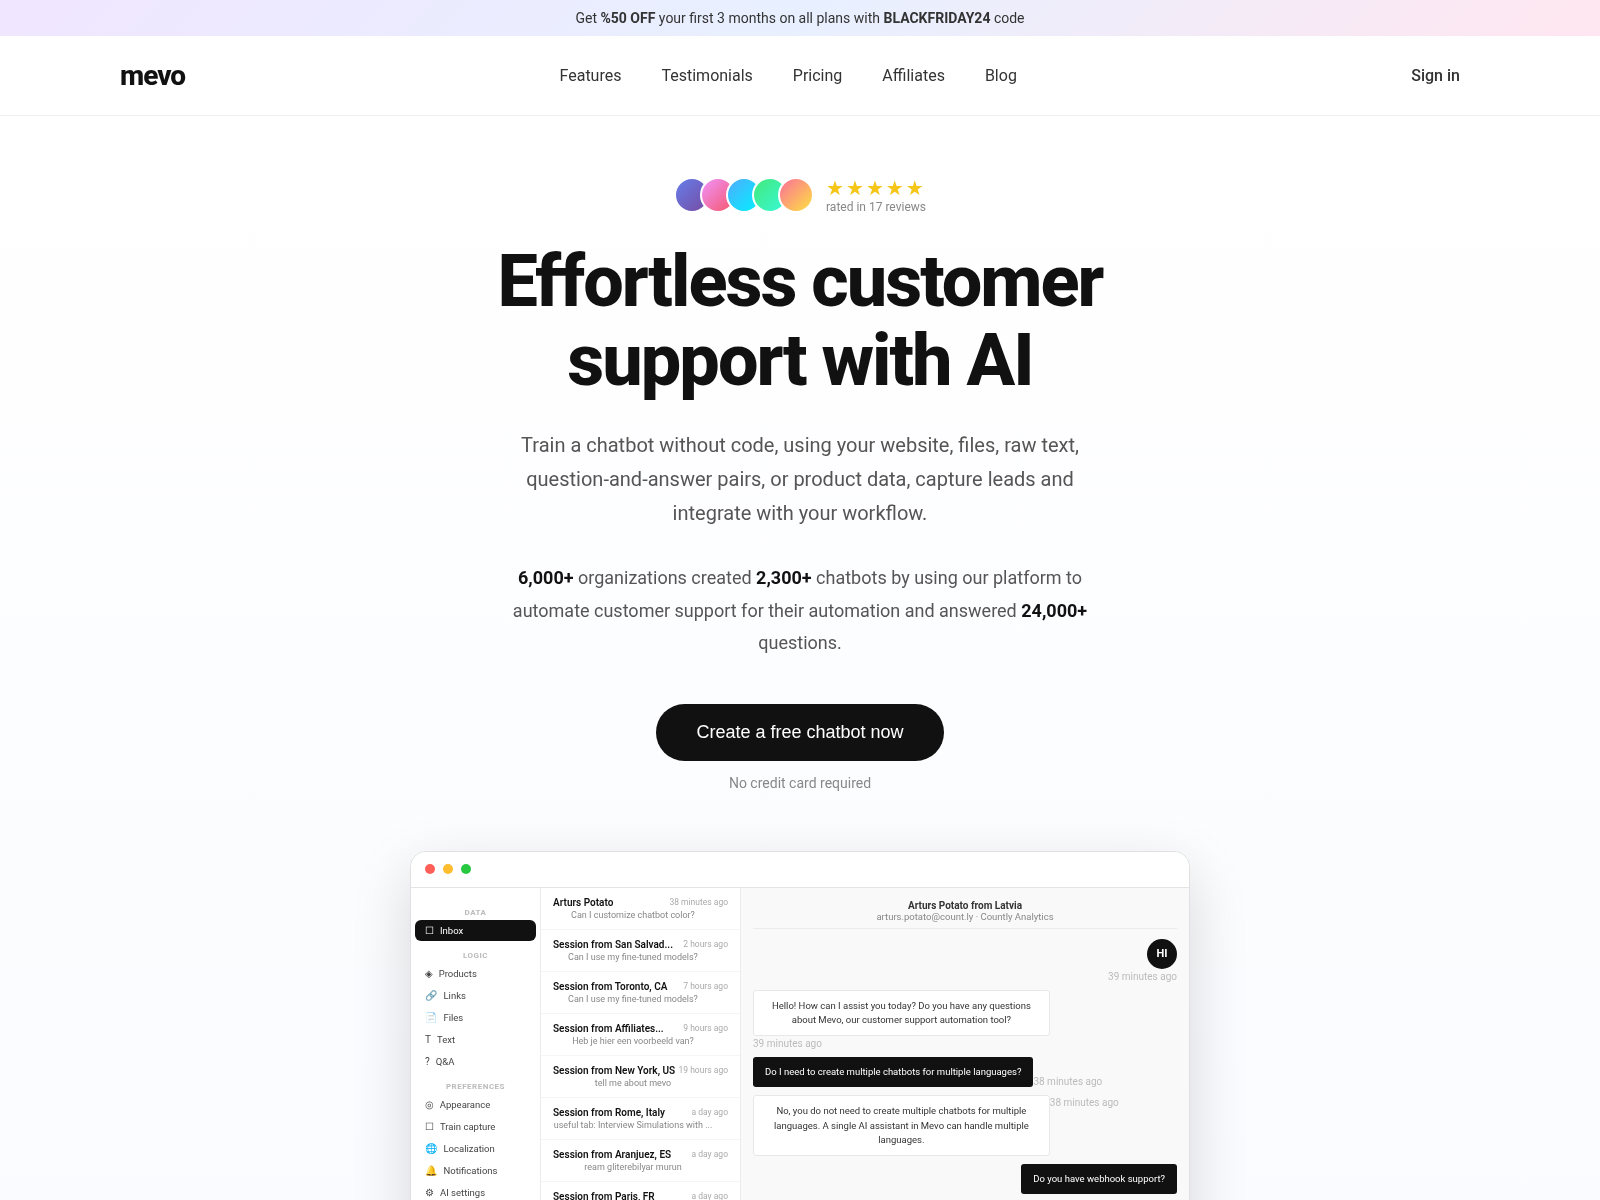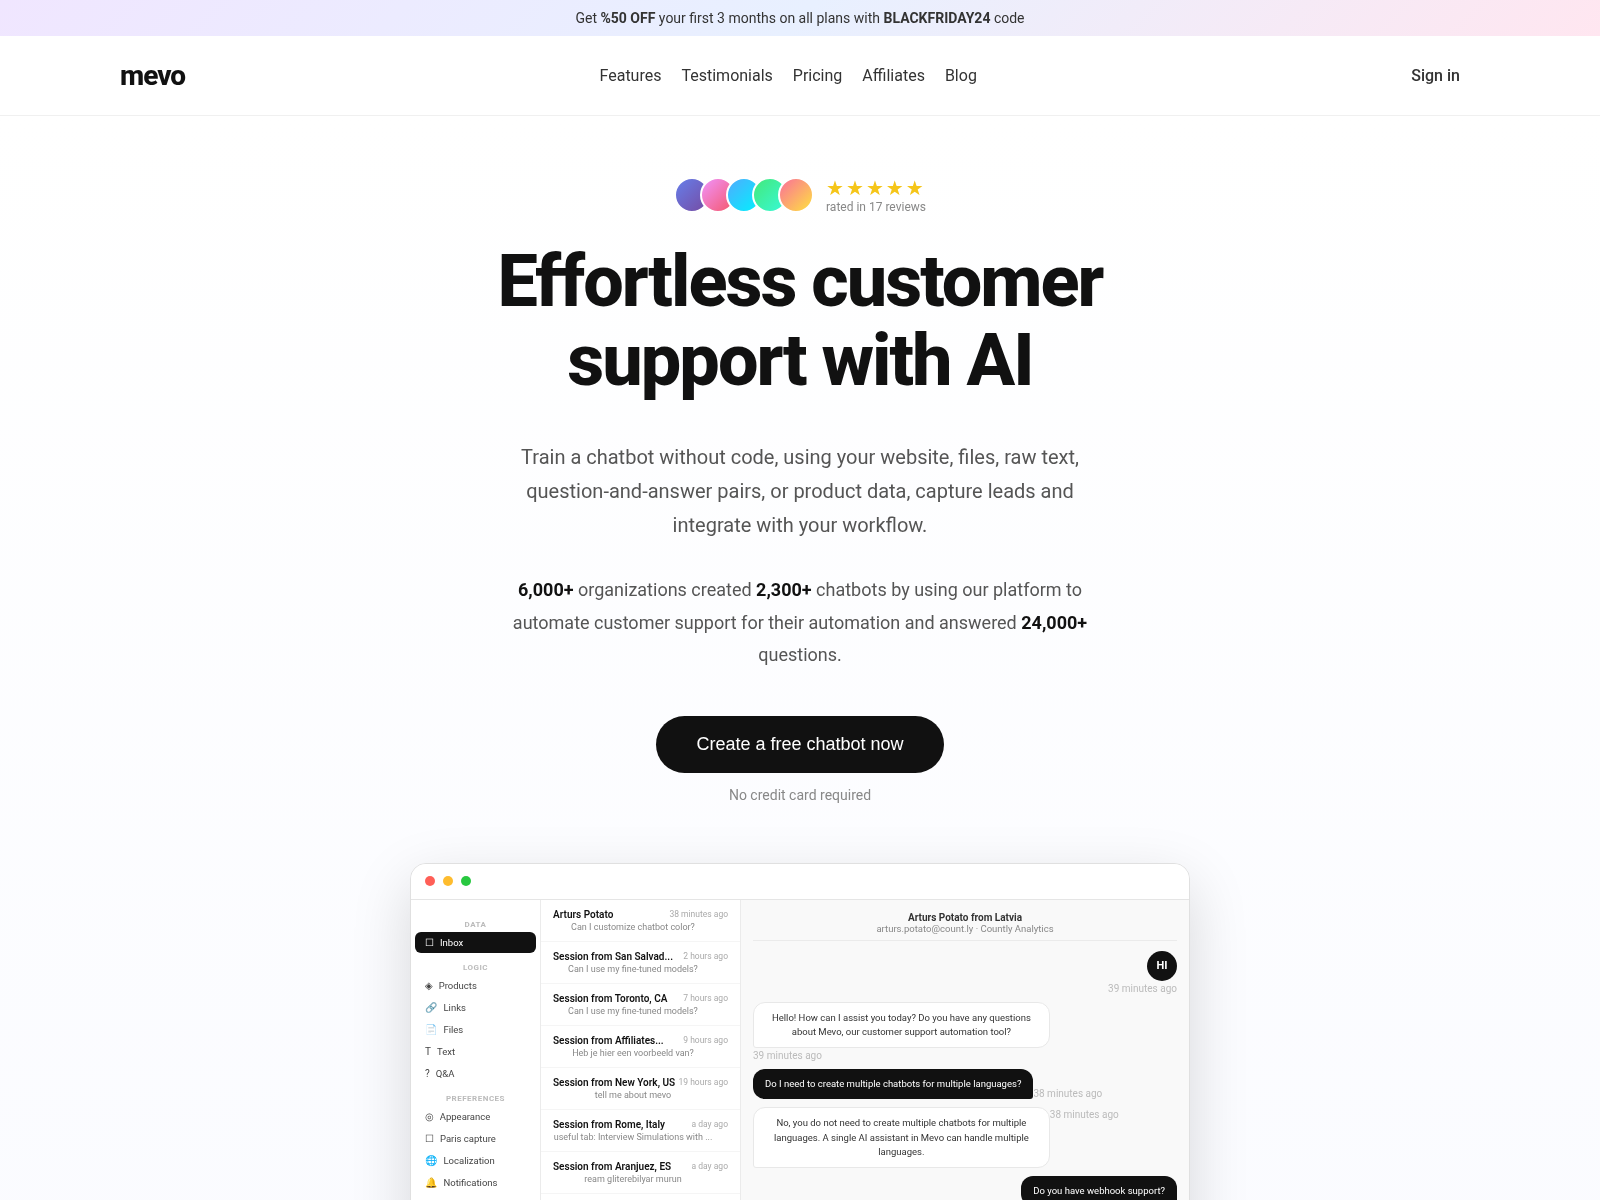--- a/index.html
+++ b/index.html
@@ -35,21 +35,21 @@
     .logo {
       font-size: 28px;
       font-weight: 800;
       color: #111;
       letter-spacing: -1px;
       text-decoration: none;
     }
     .nav {
       display: flex;
       align-items: center;
-      gap: 20px;
+      gap: 40px;
     }
     .nav a {
       text-decoration: none;
       color: #333;
       font-size: 16px;
       font-weight: 450;
     }
     .signin-btn {
       font-size: 16px;
       font-weight: 500;
@@ -110,21 +110,21 @@
       color: #888;
     }
 
     
     .hero-heading {
       font-size: 72px;
       font-weight: 800;
       color: #111;
       line-height: 1.1;
       max-width: 900px;
-      margin-bottom: 40px;
+      margin-bottom: 28px;
       letter-spacing: -2px;
     }
     .hero-subtext {
       font-size: 20px;
       color: #555;
       max-width: 620px;
       line-height: 1.7;
       margin-bottom: 32px;
     }
     .hero-stats {
@@ -277,21 +277,21 @@
     .chat-messages {
       flex: 1;
       display: flex;
       flex-direction: column;
       gap: 8px;
       overflow: hidden;
     }
     .chat-bubble {
       max-width: 70%;
       padding: 8px 12px;
-      border-radius: 12px;
+      border-radius: 3px;
       font-size: 9.5px;
       line-height: 1.5;
     }
     .chat-bubble.user {
       background: #111;
       color: #fff;
       align-self: flex-end;
       border-bottom-right-radius: 3px;
     }
     .chat-bubble.bot {
@@ -408,21 +408,21 @@
           <span class="dash-sidebar-icon">?</span>
           <span>Q&amp;A</span>
         </div>
         <div class="dash-sidebar-section">PREFERENCES</div>
         <div class="dash-sidebar-item">
           <span class="dash-sidebar-icon">◎</span>
           <span>Appearance</span>
         </div>
         <div class="dash-sidebar-item">
           <span class="dash-sidebar-icon">☐</span>
-          <span>Paris capture</span>
+          <span>Train capture</span>
         </div>
         <div class="dash-sidebar-item">
           <span class="dash-sidebar-icon">🌐</span>
           <span>Localization</span>
         </div>
         <div class="dash-sidebar-item">
           <span class="dash-sidebar-icon">🔔</span>
           <span>Notifications</span>
         </div>
         <div class="dash-sidebar-item">

